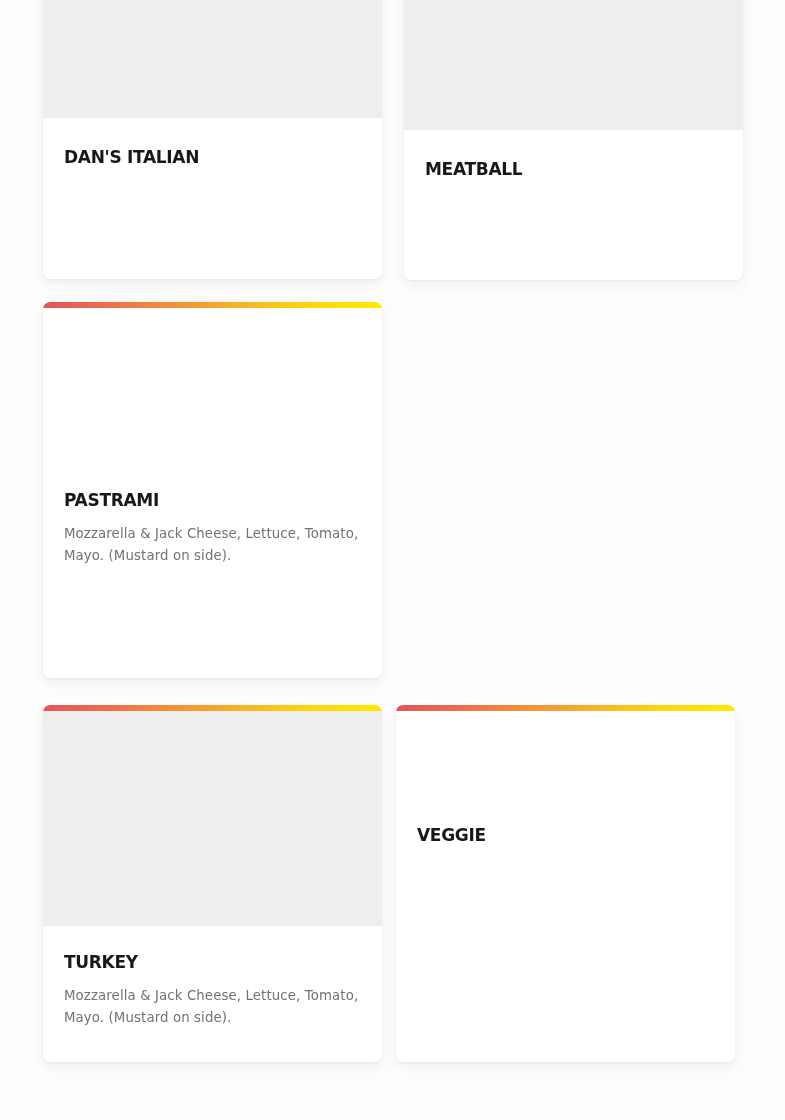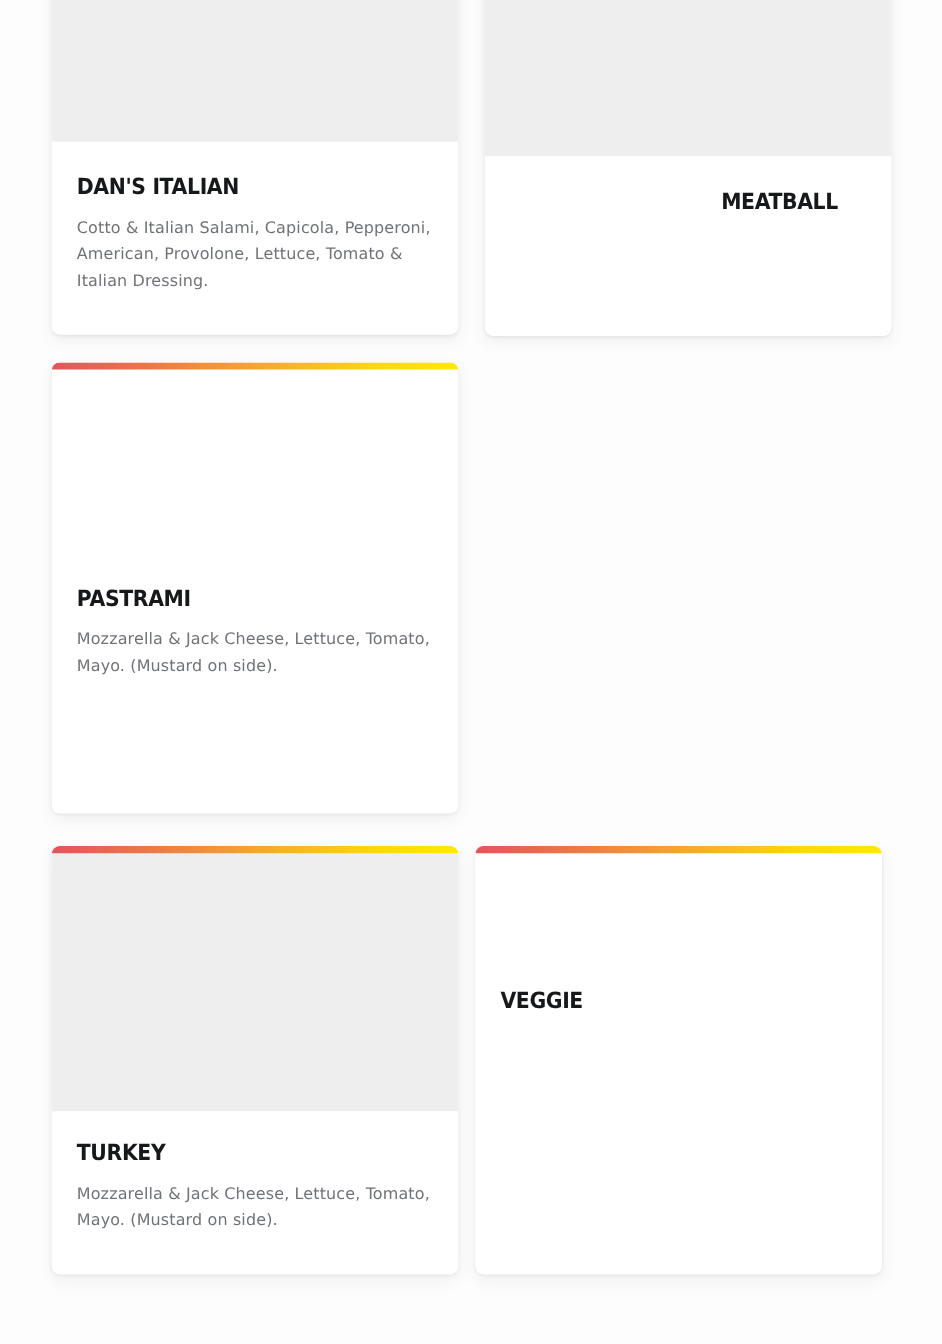--- a/index.html
+++ b/index.html
@@ -84,21 +84,21 @@
   }
 
   
   
   #card-dans-italian  { left: 43px;  top: -78px;  width: 339px; height: 357px; }
   #card-dans-italian  .card-image { top: 0;   height: 196px; }
   #card-dans-italian  .card-body  { top: 225px; }
 
   #card-meatball      { left: 404px; top: -66px;  width: 339px; height: 346px; }
   #card-meatball      .card-image { top: 0;   height: 196px; }
-  #card-meatball      .card-body  { top: 225px; text-align: right; }
+  #card-meatball      .card-body  { top: 225px; }
 
   
   #card-pastrami      { left: 43px;  top: 302px;  width: 339px; height: 376px; }
   #card-pastrami      .card-body  { top: 152px; margin-top: 36px; }
 
   #card-philly        { left: 404px; top: 302px;  width: 339px; height: 376px; }
   #card-philly        .card-image { top: 6px; height: 215px; }
   #card-philly        .card-body  { top: 251px; }
 
   
@@ -111,21 +111,20 @@
 </style>
 </head>
 <body>
 
 <div class="menu-grid">
 
   <div class="card" id="card-dans-italian">
     <div class="card-image"></div>
     <div class="card-body">
       <div class="card-title">DAN'S ITALIAN</div>
-      <div class="card-desc">Cotto &amp; Italian Salami, Capicola, Pepperoni, American, Provolone, Lettuce, Tomato &amp; Italian Dressing.</div>
     </div>
   </div>
 
   <div class="card" id="card-meatball">
     <div class="card-image"></div>
     <div class="card-body">
       <div class="card-title">MEATBALL</div>
     </div>
   </div>
 

